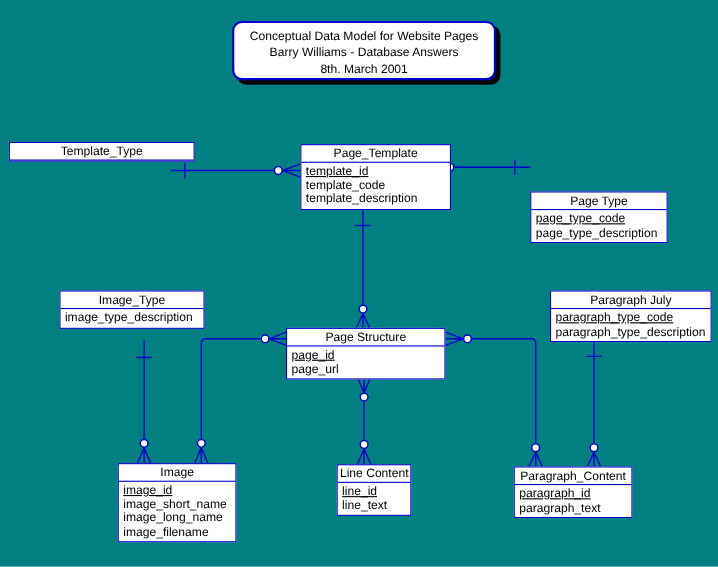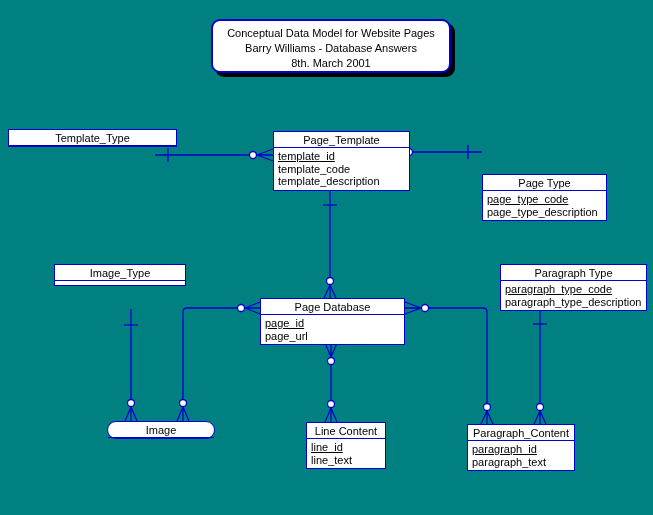--- a/index.html
+++ b/index.html
@@ -133,44 +133,51 @@
     <div class="entity-title">Page Type</div>
     <div class="entity-body">
       <div class="attr pk">page_type_code</div>
       <div class="attr">page_type_description</div>
     </div>
   </div>
 
   <div class="entity" style="left:26px;top:264px;width:132px;margin-left:28px;">
     <div class="entity-title">Image_Type</div>
     <div class="entity-body">
+      <div class="attr">image_type_description</div>
     </div>
   </div>
 
   <div class="entity" style="left:260px;top:298px;width:145px;">
-    <div class="entity-title">Page Database</div>
+    <div class="entity-title">Page Structure</div>
     <div class="entity-body">
       <div class="attr pk">page_id</div>
       <div class="attr">page_url</div>
     </div>
   </div>
 
   <div class="entity" style="left:500px;top:264px;width:147px;">
-    <div class="entity-title">Paragraph Type</div>
+    <div class="entity-title">Paragraph July</div>
     <div class="entity-body">
       <div class="attr pk">paragraph_type_code</div>
       <div class="attr">paragraph_type_description</div>
     </div>
   </div>
 
-  <div class="entity" style="left:107px;top:421px;width:108px;border-radius:11px;">
+  <div class="entity" style="left:107px;top:421px;width:108px;">
     <div class="entity-title">Image</div>
+    <div class="entity-body">
+      <div class="attr pk">image_id</div>
+      <div class="attr">image_short_name</div>
+      <div class="attr">image_long_name</div>
+      <div class="attr">image_filename</div>
+    </div>
   </div>
 
-  <div class="entity" style="left:306px;top:422px;width:80px;">
+  <div class="entity" style="left:306px;top:422px;width:68px;">
     <div class="entity-title">Line Content</div>
     <div class="entity-body">
       <div class="attr pk">line_id</div>
       <div class="attr">line_text</div>
     </div>
   </div>
 
   <div class="entity" style="left:467px;top:424px;width:108px;">
     <div class="entity-title">Paragraph_Content</div>
     <div class="entity-body">

